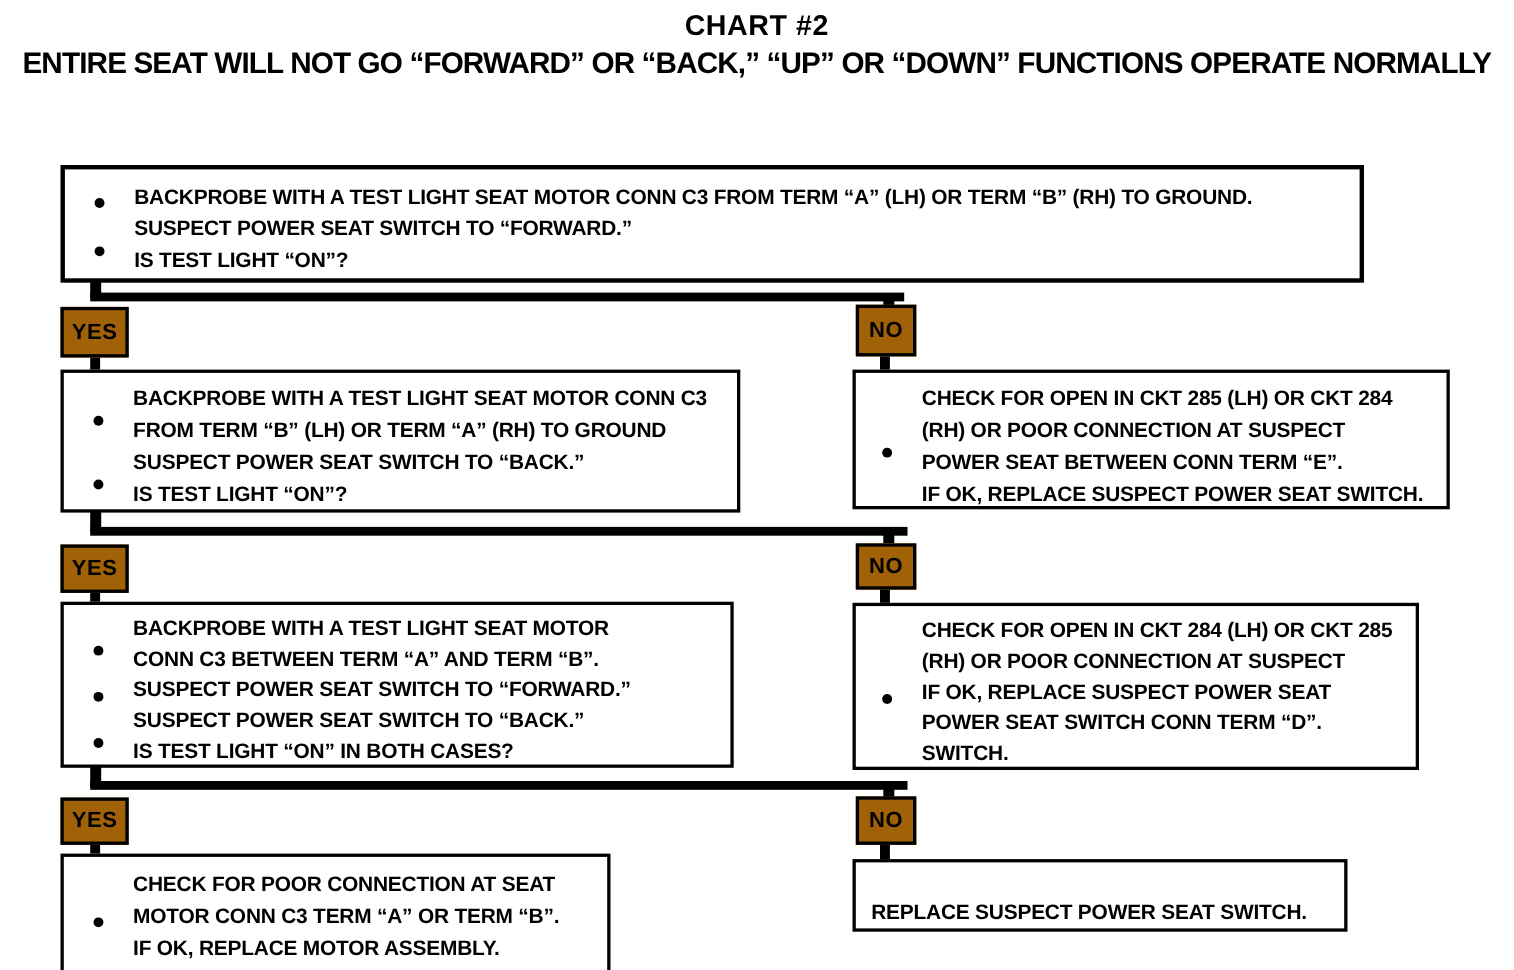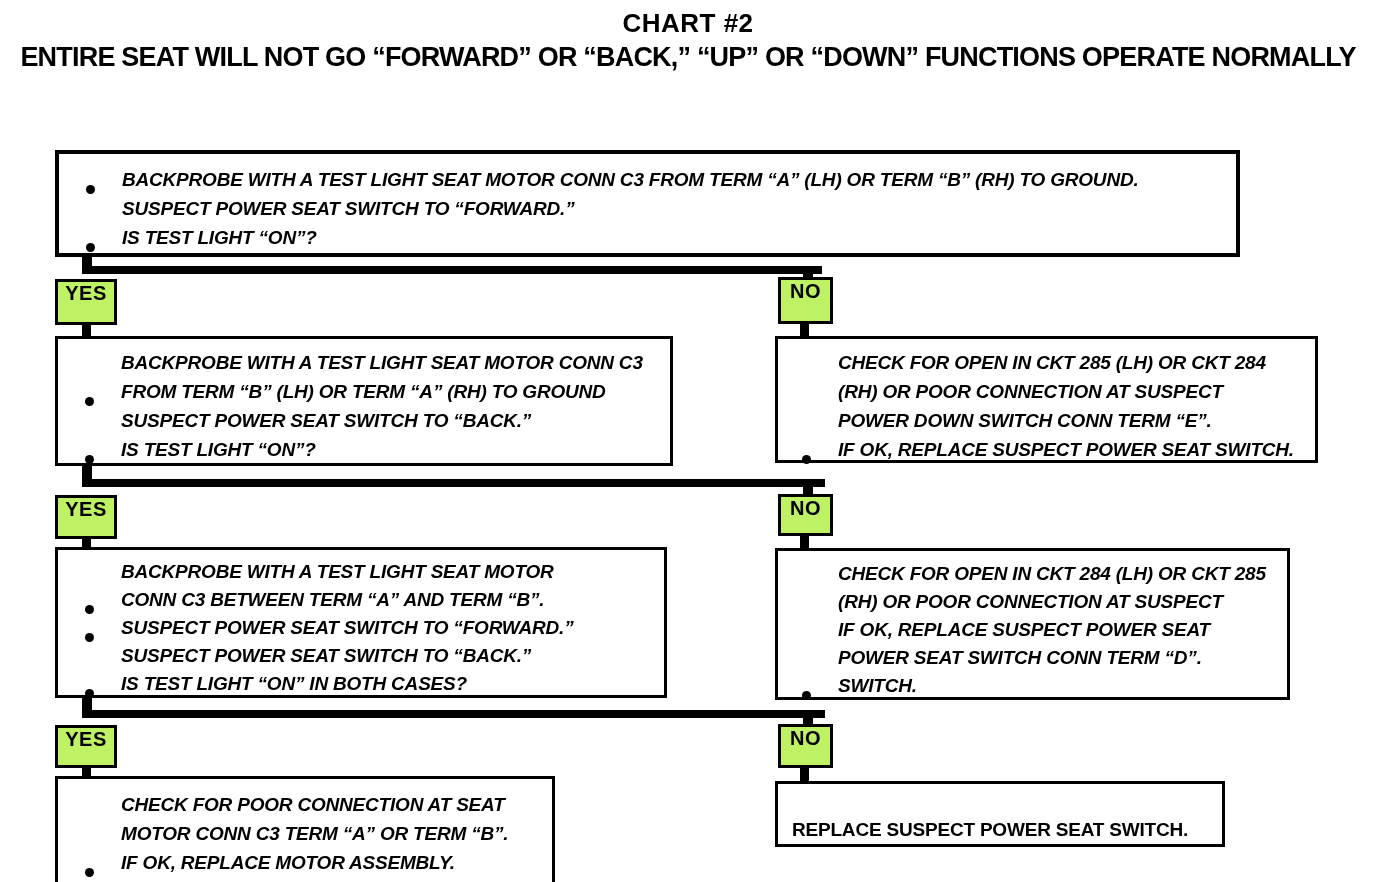--- a/index.html
+++ b/index.html
@@ -37,45 +37,44 @@
   }
   .box {
     position: absolute;
     border: 3px solid #000;
     background: #fff;
     box-sizing: border-box;
   }
   .thick { border-width: 4px; }
   .item {
     display: flex;
-    align-items: flex-end;
-    font-style: italic;
+    align-items: center;
   }
   .dot {
     flex: none;
     width: 9px;
     height: 9px;
     border-radius: 50%;
     background: #000;
     margin: 10px 27px 0 0;
   }
   .ln {
     font-size: 19px;
     line-height: 29px;
     letter-spacing: -0.2px;
     white-space: nowrap;
   }
   .tight .ln { line-height: 28px; }
   .tag {
     position: absolute;
     border: 3px solid #000;
-    background: #bef264;
+    background: #a16207;
     box-sizing: border-box;
     display: flex;
-    align-items: flex-start;
+    align-items: center;
     justify-content: center;
     font-size: 20px;
     letter-spacing: 0.5px;
   }
   .vstub, .hbar {
     position: absolute;
     background: #000;
   }
   
   #q1 { left:55px; top:150px; width:1185px; height:107px; padding:11px 14px 0 27px; }
@@ -144,21 +143,21 @@
       </div>
     </div>
   </div>
 
   <div id="a1" class="box">
     <div class="item">
       <span class="dot"></span>
       <div>
         <div class="ln">CHECK FOR OPEN IN CKT 285 (LH) OR CKT 284</div>
         <div class="ln">(RH) OR POOR CONNECTION AT SUSPECT</div>
-        <div class="ln">POWER DOWN SWITCH CONN TERM “E”.</div>
+        <div class="ln">POWER SEAT BETWEEN CONN TERM “E”.</div>
         <div class="ln">IF OK, REPLACE SUSPECT POWER SEAT SWITCH.</div>
       </div>
     </div>
   </div>
 
   <div class="vstub" style="left:82px; top:464px; width:10px; height:19px;"></div>
   <div class="hbar" style="left:82px; top:479px; width:743px; height:8px;"></div>
   <div class="vstub" style="left:803px; top:485px; width:10px; height:9px;"></div>
   <div id="yes2" class="tag">
       <span>YES</span>

